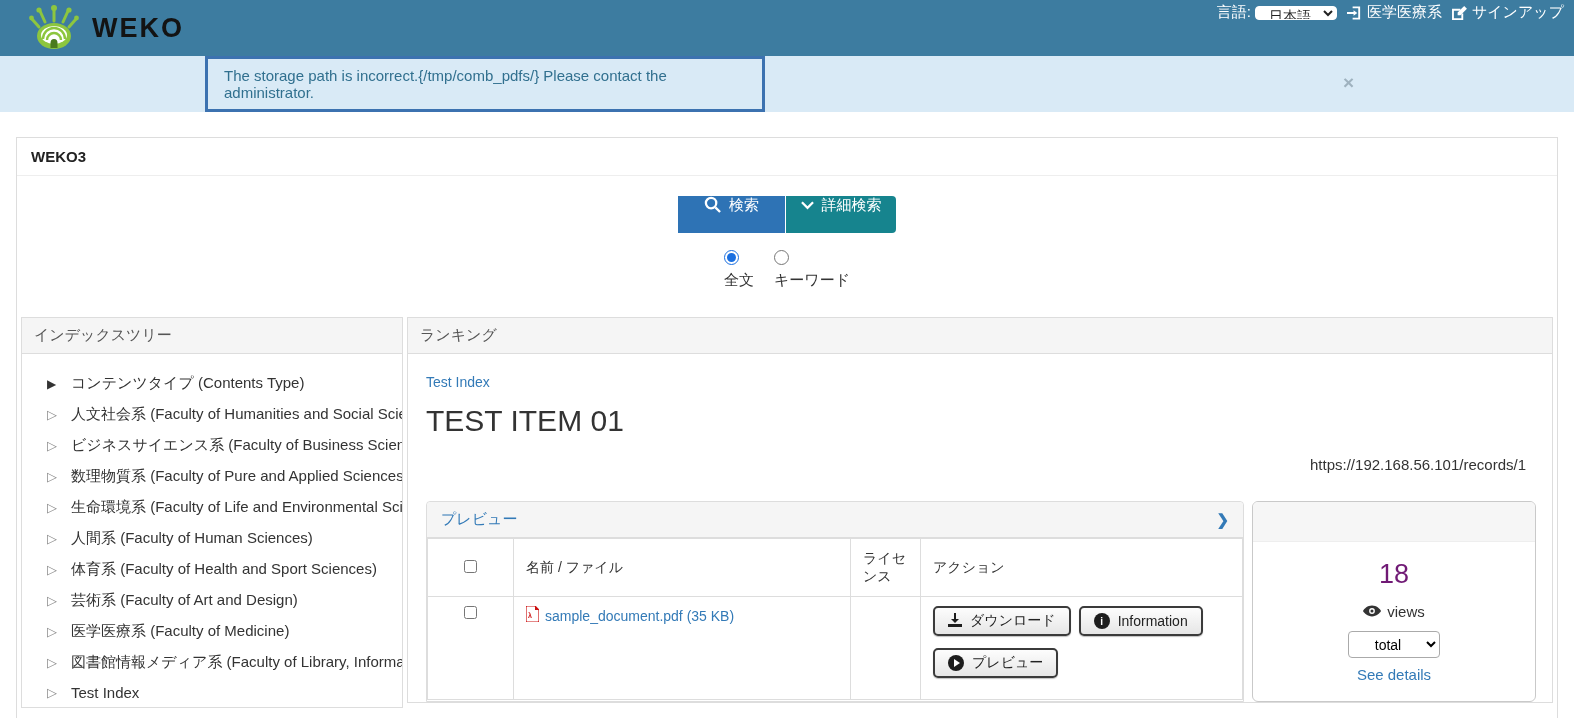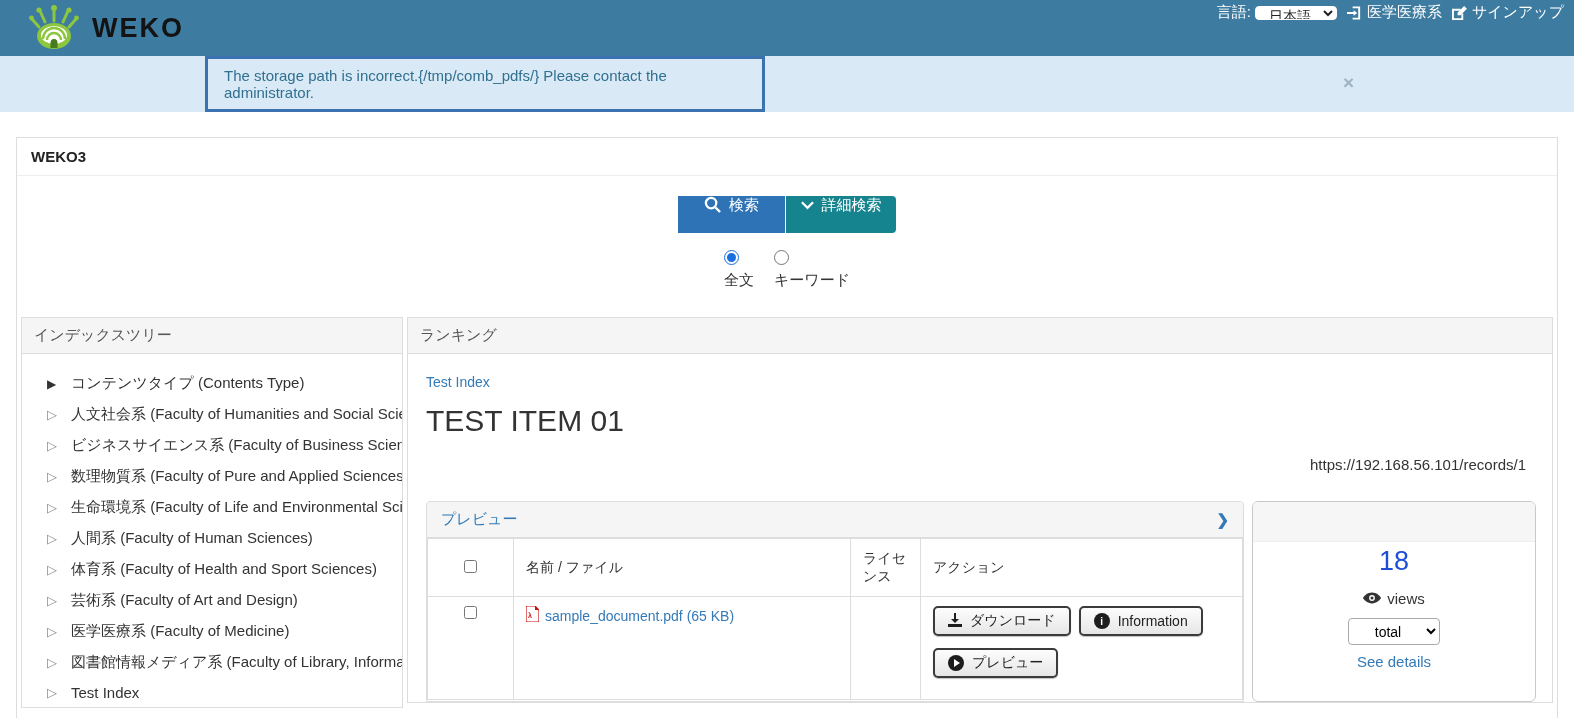--- a/index.html
+++ b/index.html
@@ -91,21 +91,21 @@
     background:linear-gradient(#fdfdfd,#e6e6e6); border:2px solid #3b3b3b; border-radius:5px;
     box-shadow:0 1px 1px rgba(0,0,0,.25); cursor:pointer; font-family:"Liberation Sans",sans-serif; }
   .circle-ic { width:16px; height:16px; border-radius:50%; background:#1d1d1d; color:#fff;
     display:inline-flex; align-items:center; justify-content:center; font-size:10px; font-weight:bold; flex:none; }
   .circle-ic.play::before { content:""; width:0; height:0; border-left:6px solid #fff;
     border-top:4px solid transparent; border-bottom:4px solid transparent; margin-left:2px; }
 
   .stats { width:284px; flex:none; border:1px solid #c9c9c9; border-radius:6px; overflow:hidden;
     display:flex; flex-direction:column; align-items:center; min-height:201px; }
   .stats-strip { width:100%; height:40px; background:#f6f6f6; border-bottom:1px solid #eee; }
-  .stats-count { font-size:27px; color:#1d4ed8; margin-top:4px; }
+  .stats-count { font-size:27px; color:#701a75; margin-top:17px; }
   .views-row { display:flex; align-items:center; gap:6px; font-size:15px; margin-top:13px; }
   .stats-select { margin-top:11px; width:92px; height:27px; border:1px solid #aaa; border-radius:4px;
     font-size:14px; text-align:center; text-align-last:center; background:#fff; font-family:"Liberation Sans",sans-serif; }
   .details-link { color:#337ab7; font-size:15px; margin-top:8px; text-decoration:none; cursor:pointer; }
 </style>
 </head>
 <body>
 
 <nav class="navbar">
   <div class="brand">
@@ -273,21 +273,21 @@
                   </thead>
                   <tbody>
                     <tr class="row-tall">
                       <td class="col-check"><input type="checkbox" style=""></td>
                       <td class="col-name"><a class="file-link">
                           <span><svg width="13" height="16" viewBox="0 0 13 16">
                               <path d="M1 0h8l4 4v11a1 1 0 0 1-1 1H1a1 1 0 0 1-1-1V1a1 1 0 0 1 1-1z" fill="#fff" stroke="#c11" stroke-width="1.2"></path>
                               <path d="M9 0l4 4H9z" fill="#c11"></path>
                               <text x="2" y="12" font-size="7" fill="#c11" font-family="Liberation Sans,sans-serif" font-weight="bold">λ</text>
                             </svg></span>
-                          <span>sample_document.pdf (65 KB)</span>
+                          <span>sample_document.pdf (35 KB)</span>
                         </a></td>
                       <td class="col-license"></td>
                       <td class="col-action">
                         <div class="btn-row">
                           <button class="act-btn">
                             <span><svg width="14" height="14" viewBox="0 0 14 14" fill="#1d1d1d">
                                 <path d="M6 0h2v6h3L7 10 3 6h3z"></path>
                                 <path d="M0 11h14v3H0z"></path>
                               </svg></span>
                             <span>ダウンロード</span>

